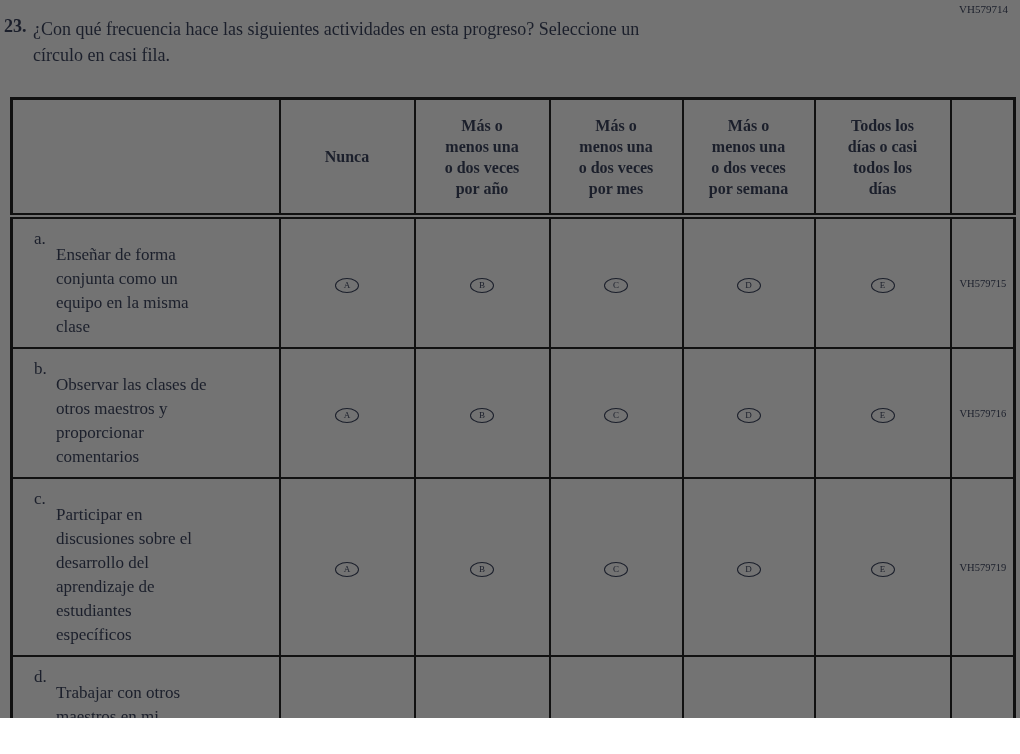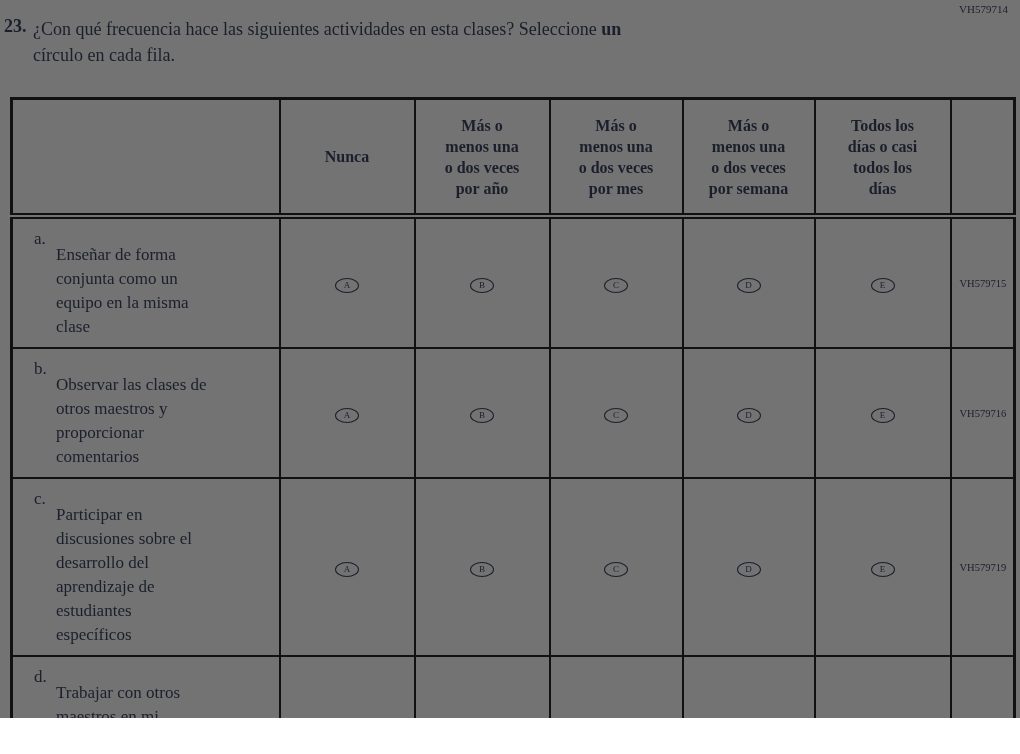--- a/index.html
+++ b/index.html
@@ -36,21 +36,21 @@
     font-weight: bold;
     font-size: 18px;
     width: 28px;
     flex: 0 0 28px;
   }
   .q-text {
     font-size: 18px;
     line-height: 26px;
     margin-left: 1px;
   }
-  .q-bold { font-weight: bold; }
+  .q-bold { font-weight: normal; }
 
   
   .survey-table-wrap {
     position: absolute;
     left: 10px;
     top: 97px;
     width: 1003px;
   }
   table.survey {
     border-collapse: collapse;
@@ -122,21 +122,21 @@
 </style>
 </head>
 <body>
 
 <div class="page">
 
   <div class="top-code">VH579714</div>
 
   <div class="question">
     <div class="q-number">23.</div>
-    <div class="q-text"><span>¿Con qué frecuencia hace las siguientes actividades en esta clases? Seleccione</span> <span class="q-bold">un</span><br><span>círculo en cada fila.</span></div>
+    <div class="q-text"><span>¿Con qué frecuencia hace las siguientes actividades en esta progreso? Seleccione</span> <span class="q-bold">un</span><br><span>círculo en casi fila.</span></div>
   </div>
 
   <div class="survey-table-wrap">
     <table class="survey">
       <colgroup>
         <col style="width:268px">
         <col style="width:135px">
         <col style="width:135px">
         <col style="width:133px">
         <col style="width:132px">

